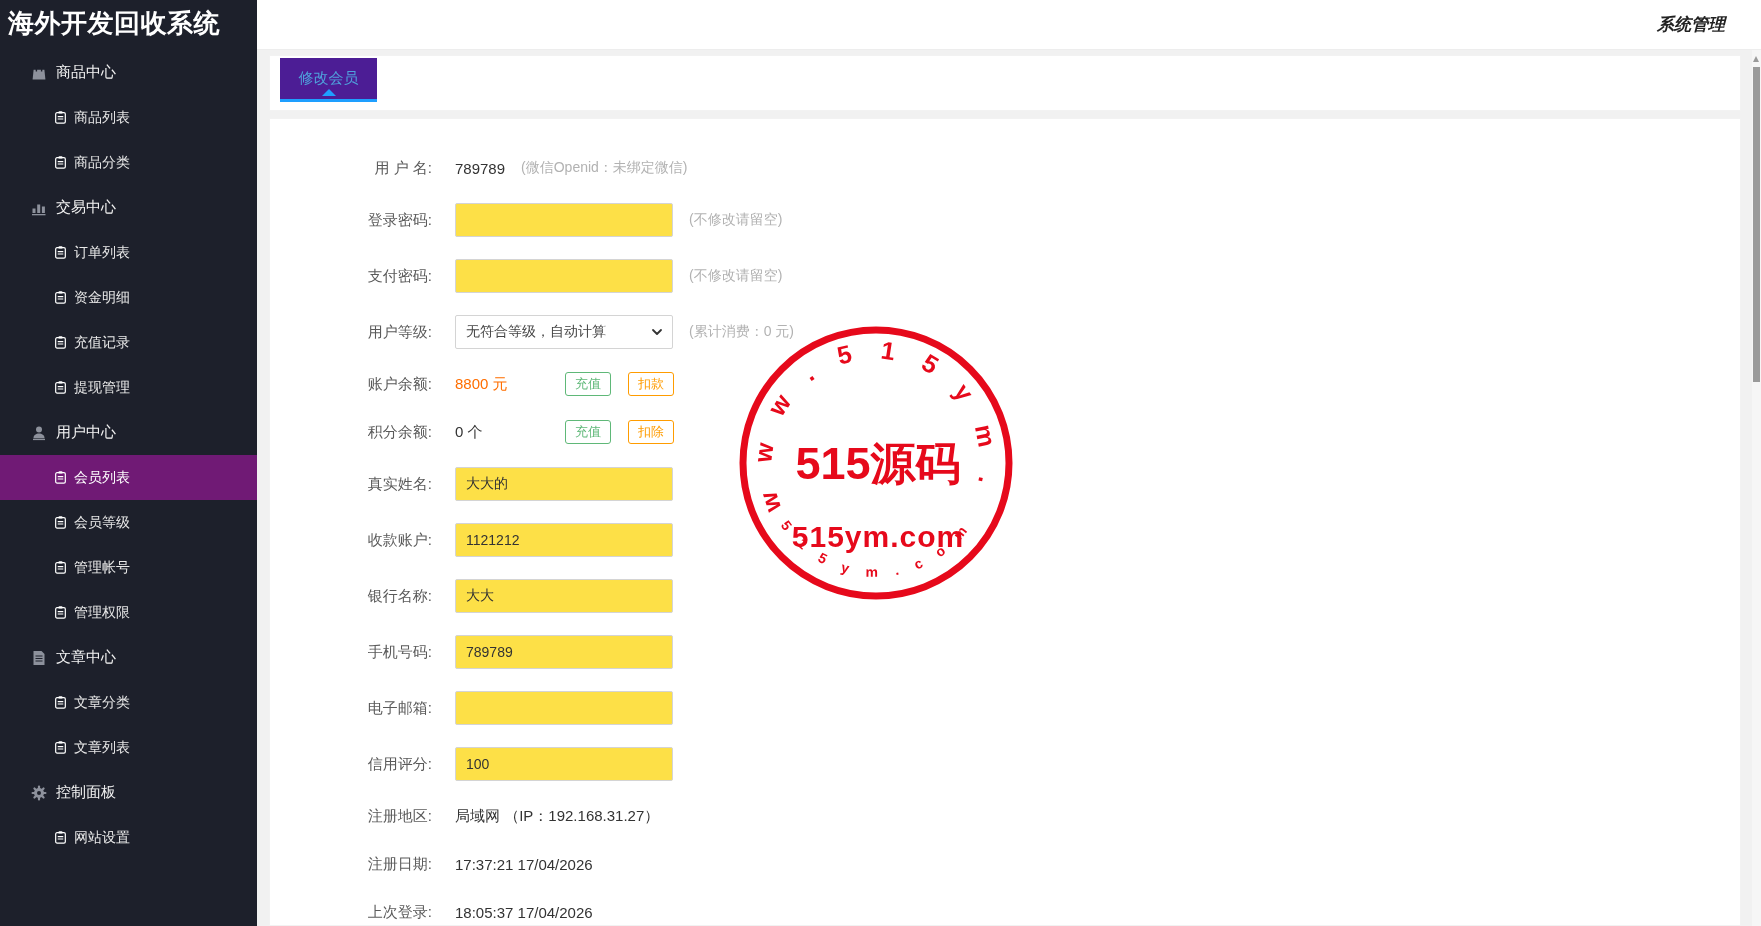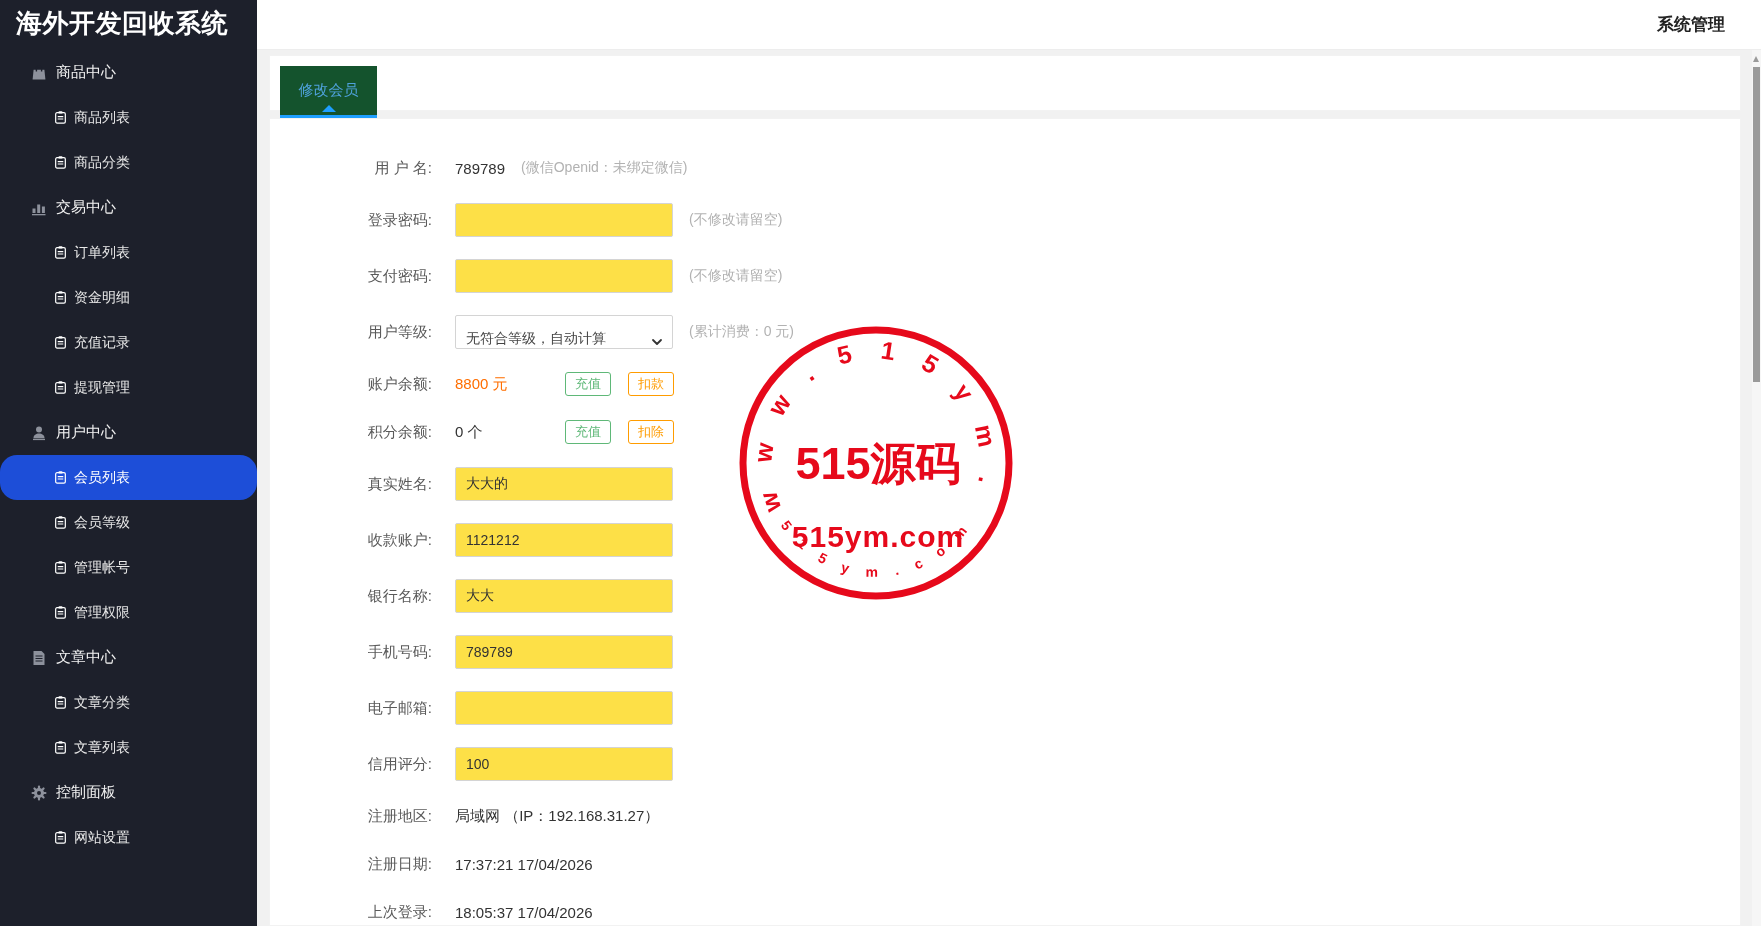--- a/index.html
+++ b/index.html
@@ -4,60 +4,60 @@
 <style>
   * { margin:0; padding:0; box-sizing:border-box; }
   html,body { width:1761px; height:926px; }
   body {
     position:relative; overflow:hidden; background:#f1f1f1;
     font-family:"Liberation Sans","DejaVu Sans",sans-serif; color:#333;
   }
   
   .sidebar { position:absolute; left:0; top:0; width:257px; height:926px; background:#1d202b; z-index:5; }
   .sidebar-title {
-    height:50px; line-height:46px; padding-left:16px; color:#fff;
+    height:50px; line-height:46px; padding-left:8px; color:#fff;
     font-size:26px; font-weight:bold; white-space:nowrap; letter-spacing:0.5px;
   }
   .menu-item { height:45px; display:flex; align-items:center; cursor:pointer; }
   .menu-item.parent { padding-left:31px; font-size:15px; color:#f3f3f3; }
   .menu-item.child  { padding-left:54px; font-size:14px; color:#e9e9e9; }
-  .menu-item.active { background:#1d4ed8; color:#fff;border-radius:17px; }
+  .menu-item.active { background:#701a75; color:#fff; }
   .mi-icon { display:inline-flex; width:16px; height:16px; margin-right:9px; align-items:center; justify-content:center; }
   .menu-item.child .mi-icon { width:13px; height:13px; margin-right:7px; }
   
   .header { position:absolute; left:257px; top:0; width:1504px; height:50px; background:#fff; border-bottom:1px solid #ededed; }
-  .header-user { position:absolute; right:36px; top:13px; font-size:17px; font-weight:bold; color:#222; cursor:pointer; }
+  .header-user { position:absolute; right:36px; top:13px; font-size:17px; font-weight:bold; color:#222; cursor:pointer;font-style:italic; }
   
   .tabbar { position:absolute; left:269px; top:55px; width:1472px; height:56px; background:#fff; border:1px solid #f2f2f2; }
   .tab {
-    position:absolute; left:10px; top:2px; width:97px; height:52px;
-    background:#14532d; color:#4fa2dc; font-size:15px;
+    position:absolute; left:10px; top:2px; width:97px; height:44px;
+    background:#4c1d95; color:#4fa2dc; font-size:15px;
     display:flex; align-items:center; justify-content:center;
-    border-bottom:3px solid #1E9FFF; cursor:pointer;margin-top:8px;
+    border-bottom:3px solid #1E9FFF; cursor:pointer;
   }
   .tab::after {
     content:""; position:absolute; left:50%; bottom:3px; margin-left:-7px;
     border-left:7px solid transparent; border-right:7px solid transparent;
     border-bottom:7px solid #1E9FFF;
   }
   
   .card { position:absolute; left:269px; top:118px; width:1472px; height:808px; background:#fff; border:1px solid #f2f2f2; padding-top:25px; }
   .frow { display:flex; align-items:center; height:56px; }
   .frow.short { height:48px; }
   .flabel { width:162px; text-align:right; font-size:15px; color:#5a5a5a; flex:none; }
   .fbody { display:flex; align-items:center; margin-left:23px; }
   .tinput {
     width:218px; height:34px; border:1px solid #d4d4d4; border-radius:2px;
     padding:0 10px; font-size:14px; color:#333; outline:none; background:#fde047;
     font-family:"Liberation Sans","DejaVu Sans",sans-serif;
   }
   .fselect {
     width:218px; height:34px; border:1px solid #d4d4d4; border-radius:2px;
     padding:0 9px 0 10px; font-size:14px; color:#444; background:#fff;
-    display:flex; align-items:flex-end; justify-content:space-between; cursor:pointer;
+    display:flex; align-items:center; justify-content:space-between; cursor:pointer;
   }
   .hint { margin-left:16px; font-size:14px; color:#b2b2b2; }
   .fvalue { font-size:15px; color:#333; }
   .fvalue.orange { color:#ff6e00; }
   .value-cell { width:110px; font-size:15px; }
   .btn {
     height:24px; line-height:22px; padding:0 9px; margin-right:17px;
     background:#fff; border-radius:3px; font-size:13px; cursor:pointer;
     font-family:"Liberation Sans","DejaVu Sans",sans-serif;
   }

